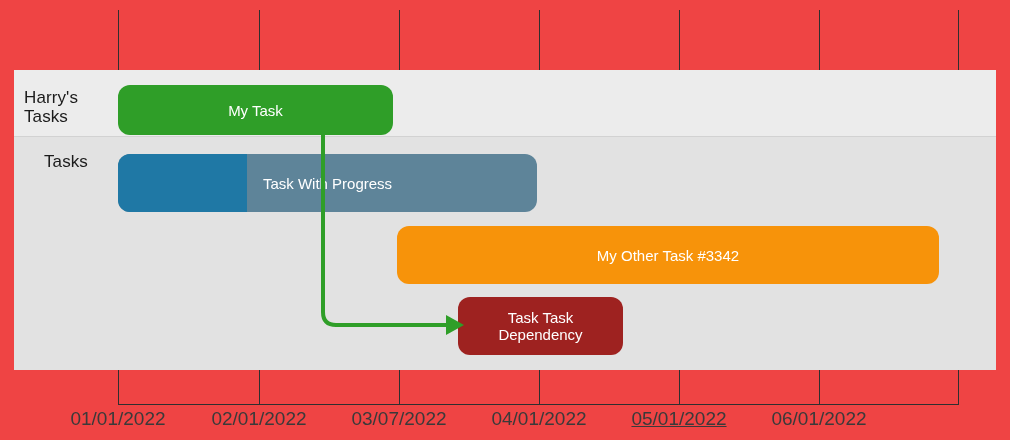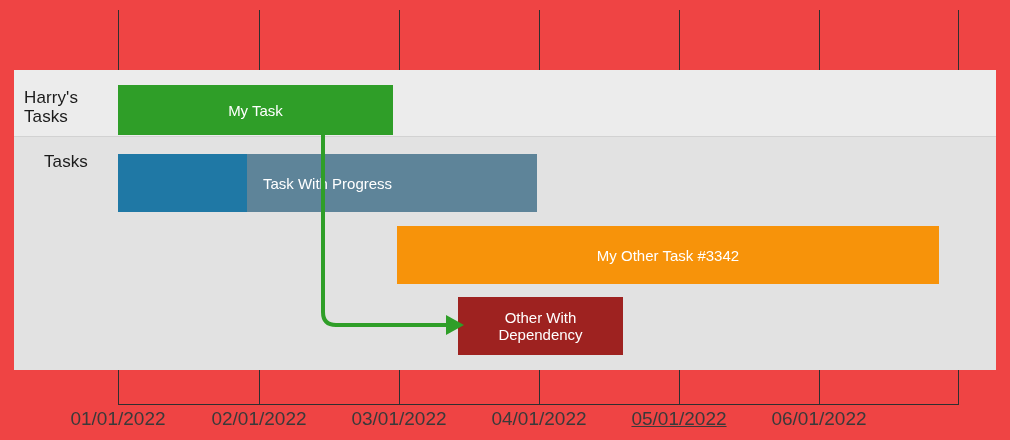--- a/index.html
+++ b/index.html
@@ -70,21 +70,21 @@
     line-height: 19px;
     letter-spacing: 0.1px;
   }
   .row-label .l1, .row-label .l2 { display: block; white-space: nowrap; }
   .row-label.lbl-harry { text-align: left; padding-left: 10px; box-sizing: border-box; }
   .row-label.lbl-karine { text-align: center; }
 
   
   .bar {
     position: absolute;
-    border-radius: 0;
+    border-radius: 12px;
     display: flex;
     align-items: center;
     justify-content: center;
     color: #ffffff;
     font-size: 15px;
     line-height: 17px;
     text-align: center;
     box-sizing: border-box;
     overflow: hidden;
     z-index: 3;
@@ -167,33 +167,33 @@
         <span class="bar-label">My Task</span>
       </div>
       <div class="bar" style="left: 118px; top: 154px; width: 419px; height: 58px; background: rgb(94, 132, 153);">
         <div class="progress-fill" style="width: 129px; background: rgb(31, 120, 165);"></div>
         <span class="bar-label">Task With Progress</span>
       </div>
       <div class="bar" style="left: 397px; top: 226px; width: 542px; height: 58px; background: rgb(247, 147, 10);">
         <span class="bar-label">My Other Task #3342</span>
       </div>
       <div class="bar" style="left: 458px; top: 297px; width: 165px; height: 58px; background: rgb(158, 34, 32);">
-        <span class="bar-label">Other With
+        <span class="bar-label">Task Task
 Dependency</span>
       </div>
     </div>
 
   <svg class="dep-layer" width="1010" height="440" viewBox="0 0 1010 440">
       <path d="M 323 124 L 323 312 Q 323 325 336 325 L 448 325" fill="none" stroke="#2f9e28" stroke-width="4" stroke-linecap="butt"></path>
       <path d="M 446 315 L 464 325 L 446 335 Z" fill="#2f9e28"></path>
     </svg>
 
   <div class="axis-line"></div>
   <div class="axis-layer">
       <div class="axis-tick-label" style="left: 48px;">01/01/2022</div>
       <div class="axis-tick-label" style="left: 189px;">02/01/2022</div>
-      <div class="axis-tick-label" style="left: 329px;">03/01/2022</div>
+      <div class="axis-tick-label" style="left: 329px;">03/07/2022</div>
       <div class="axis-tick-label" style="left: 469px;">04/01/2022</div>
       <div class="axis-tick-label" style="left: 609px; text-decoration: underline;">05/01/2022</div>
       <div class="axis-tick-label" style="left: 749px;">06/01/2022</div>
     </div>
 
 </div>
 
 </body></html>

